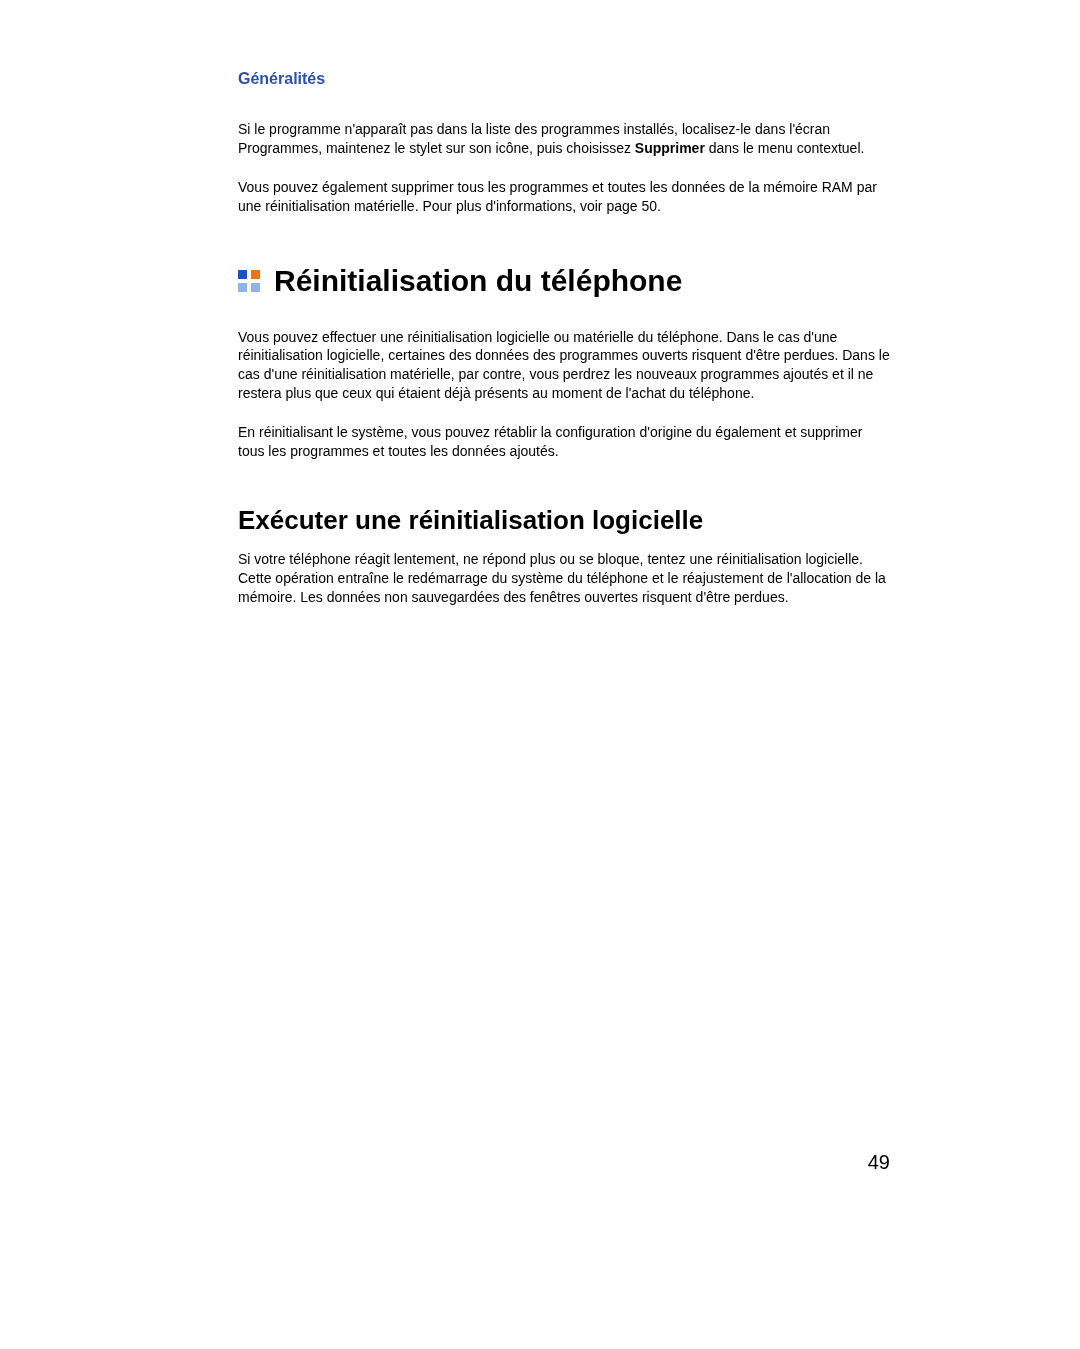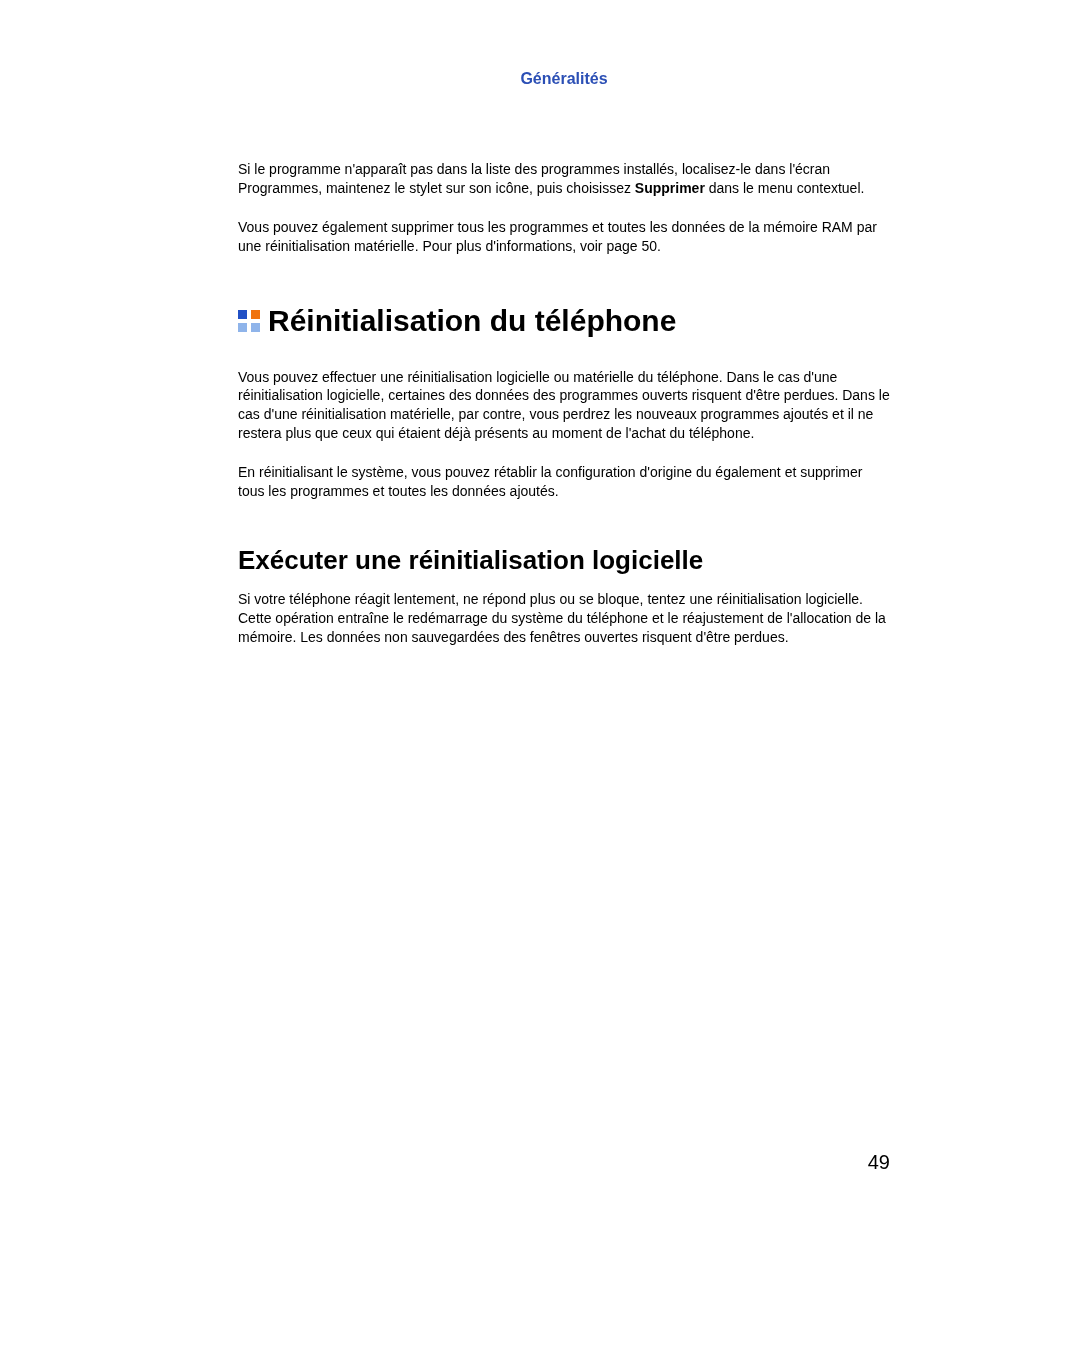--- a/index.html
+++ b/index.html
@@ -8,37 +8,37 @@
       height: 1349px;
       background: #fff;
       font-family: Verdana, Geneva, sans-serif;
       color: #000;
       position: relative;
     }
     .page {
       padding: 70px 190px 0 238px;
     }
     .header-label {
-      text-align: center;
+      text-align: left;
       font-size: 16px;
       font-weight: bold;
       color: #2b4fb5;
-      margin-bottom: 72px;
+      margin-bottom: 32px;
     }
     .para {
       font-size: 14px;
       line-height: 1.35;
       margin-bottom: 20px;
       color: #000;
     }
     .para .bold { font-weight: bold; }
     .section-heading {
       display: flex;
       align-items: center;
-      gap: 8px;
+      gap: 14px;
       margin-top: 48px;
       margin-bottom: 30px;
     }
     .section-heading .icon {
       width: 22px;
       height: 22px;
       display: inline-block;
       flex-shrink: 0;
     }
     .section-heading h1 {

